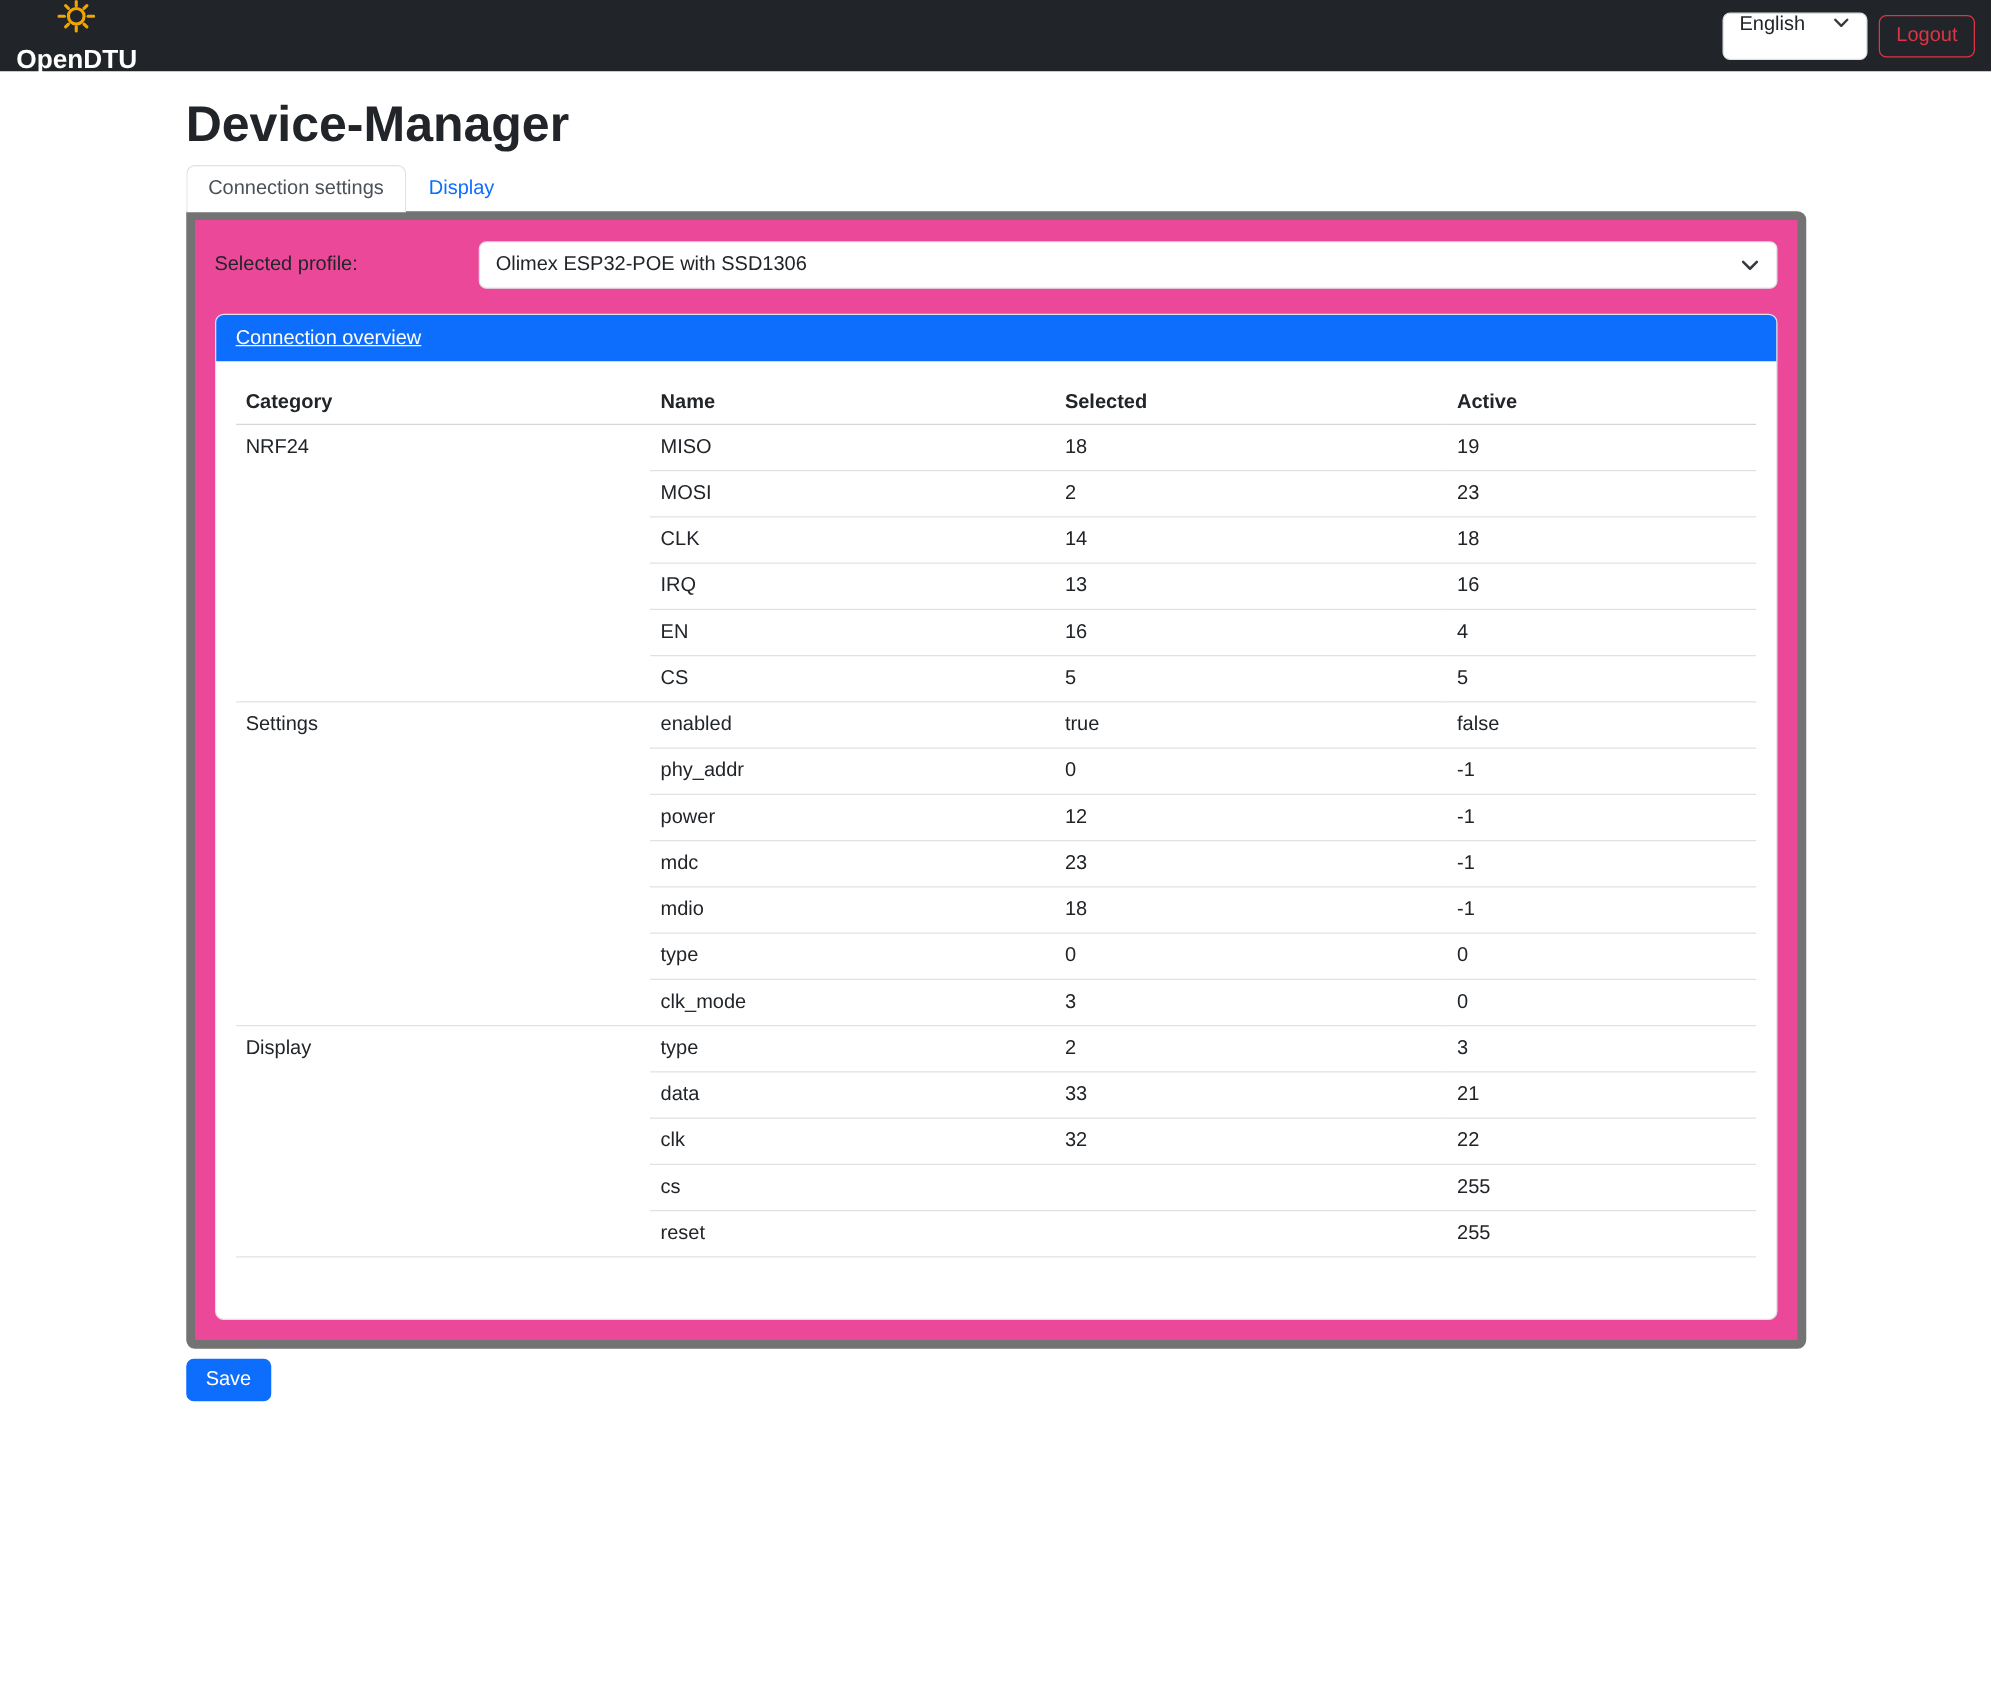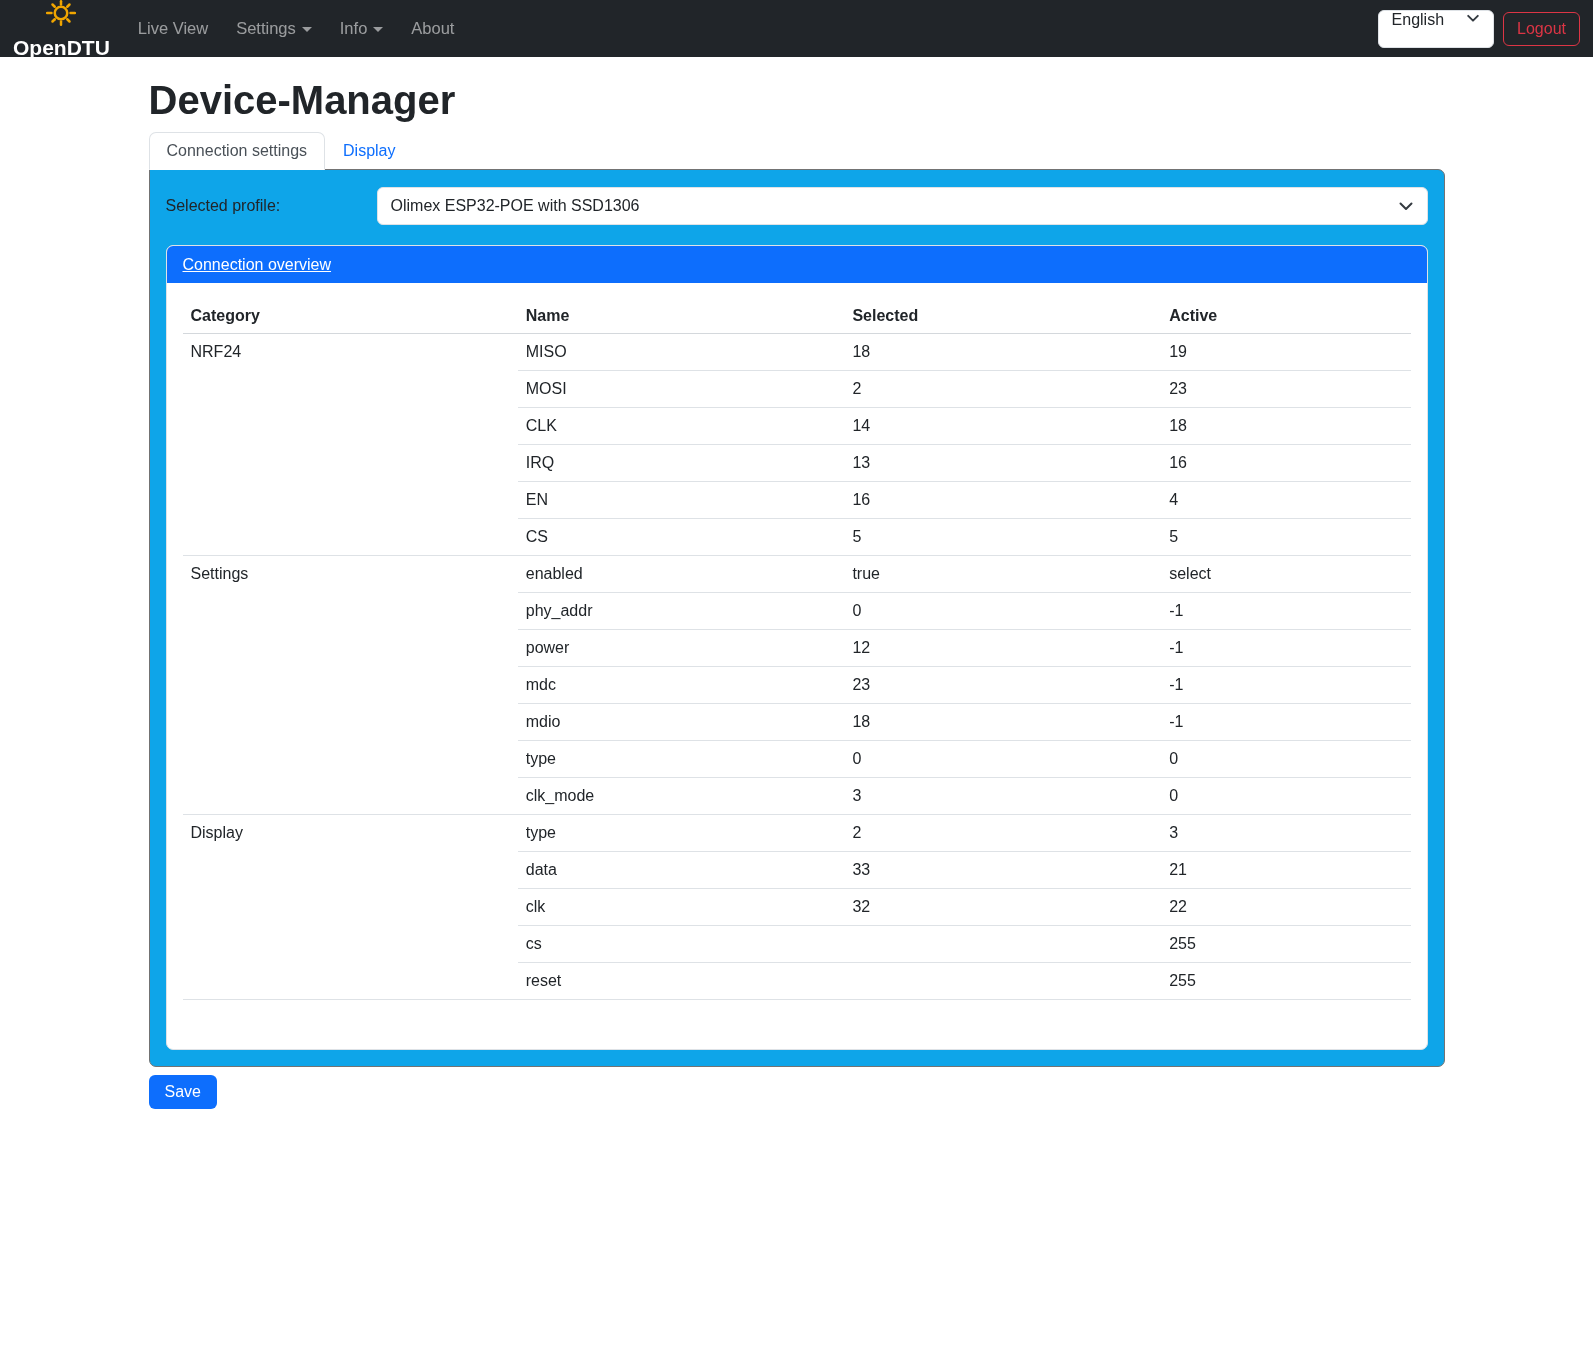--- a/index.html
+++ b/index.html
@@ -97,24 +97,24 @@
     color: #0d6efd;
   }
   .tab.active {
     background: #ffffff;
     border-color: #dee2e6 #dee2e6 #ffffff #dee2e6;
     color: #495057;
   }
 
   
   .tab-card {
-    border: 1px solid #737373;
+    border: 7px solid #737373;
     border-radius: 0 7px 7px 7px;
     padding: 17px 16px 16px 16px;
-    background: #0ea5e9;
+    background: #ec4899;
   }
 
   .profile-row { display: flex; align-items: center; }
   .profile-label { width: 211px; flex: none; }
   .profile-select {
     flex: 1;
     height: 38px;
     border: 1px solid #dee2e6;
     border-radius: 6px;
     padding: 0 13px;
@@ -200,26 +200,20 @@
         <line x1="12" y1="2.6" x2="12" y2="5.2"></line>
         <line x1="12" y1="18.8" x2="12" y2="21.4"></line>
         <line x1="5.2" y1="5.2" x2="7" y2="7"></line>
         <line x1="17" y1="17" x2="18.8" y2="18.8"></line>
         <line x1="5.2" y1="18.8" x2="7" y2="17"></line>
         <line x1="17" y1="7" x2="18.8" y2="5.2"></line>
       </svg>
     </span>
     <span>OpenDTU</span>
   </a>
-  <div class="nav-links">
-    <span class="nav-link"><span>Live View</span></span>
-    <span class="nav-link"><span>Settings</span><span class="caret"></span></span>
-    <span class="nav-link"><span>Info</span><span class="caret"></span></span>
-    <span class="nav-link"><span>About</span></span>
-  </div>
   <div class="navbar-spacer"></div>
   <div class="lang-select">
     <span>English</span>
     <span style="display:flex;">
       <svg width="14" height="14" viewBox="0 0 16 16" fill="none" stroke="#343a40" stroke-width="2.2" stroke-linecap="round" stroke-linejoin="round">
           <path d="M2.5 5.5l5.5 5.5 5.5-5.5"></path>
         </svg>
     </span>
   </div>
   <button class="logout-btn">Logout</button>
@@ -290,21 +284,21 @@
               </tr>
               <tr>
                 <td>CS</td>
                 <td>5</td>
                 <td>5</td>
               </tr>
               <tr>
                 <td class="cat-cell" rowspan="7">Settings</td>
                 <td>enabled</td>
                 <td>true</td>
-                <td>select</td>
+                <td>false</td>
               </tr>
               <tr>
                 <td>phy_addr</td>
                 <td>0</td>
                 <td>-1</td>
               </tr>
               <tr>
                 <td>power</td>
                 <td>12</td>
                 <td>-1</td>

